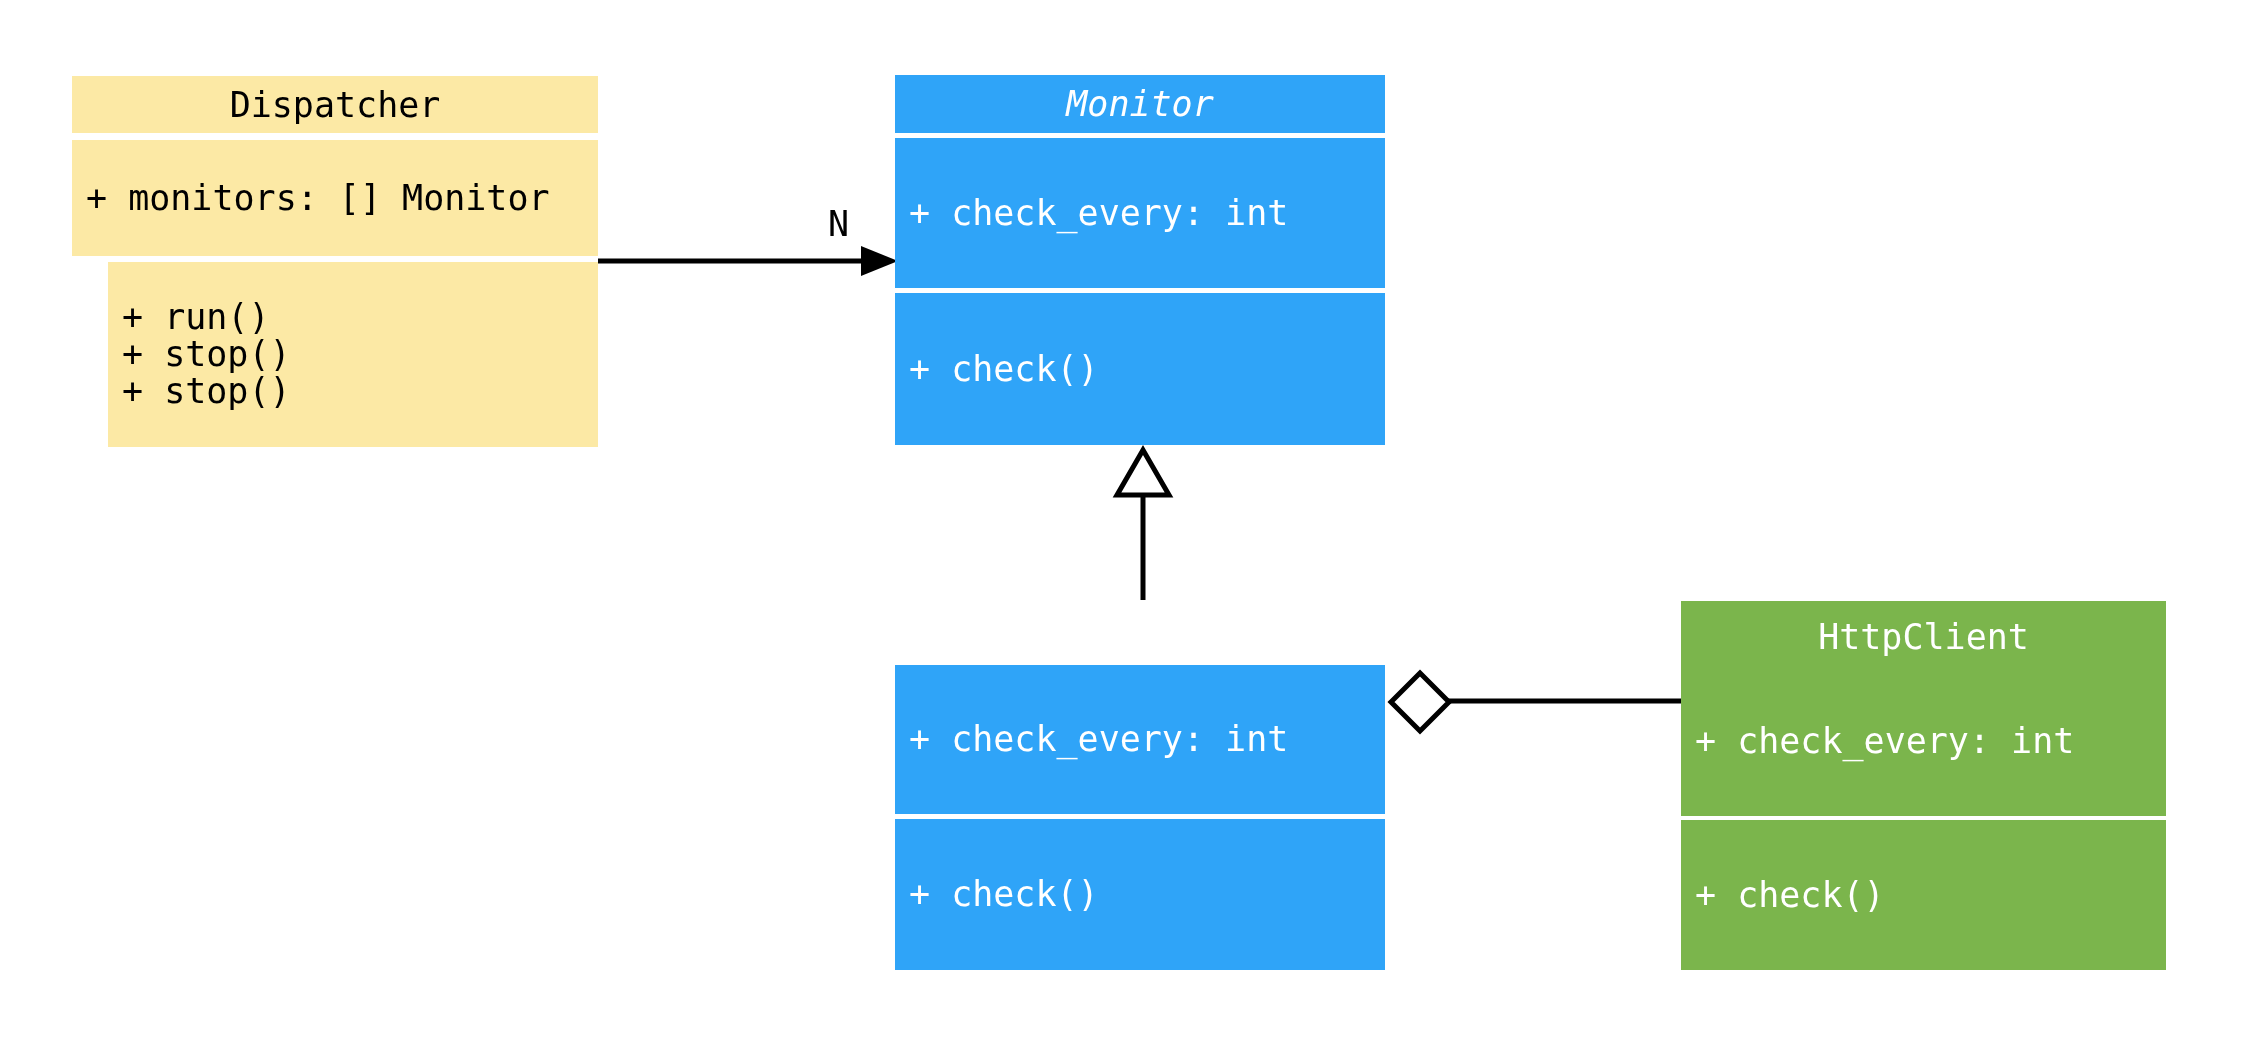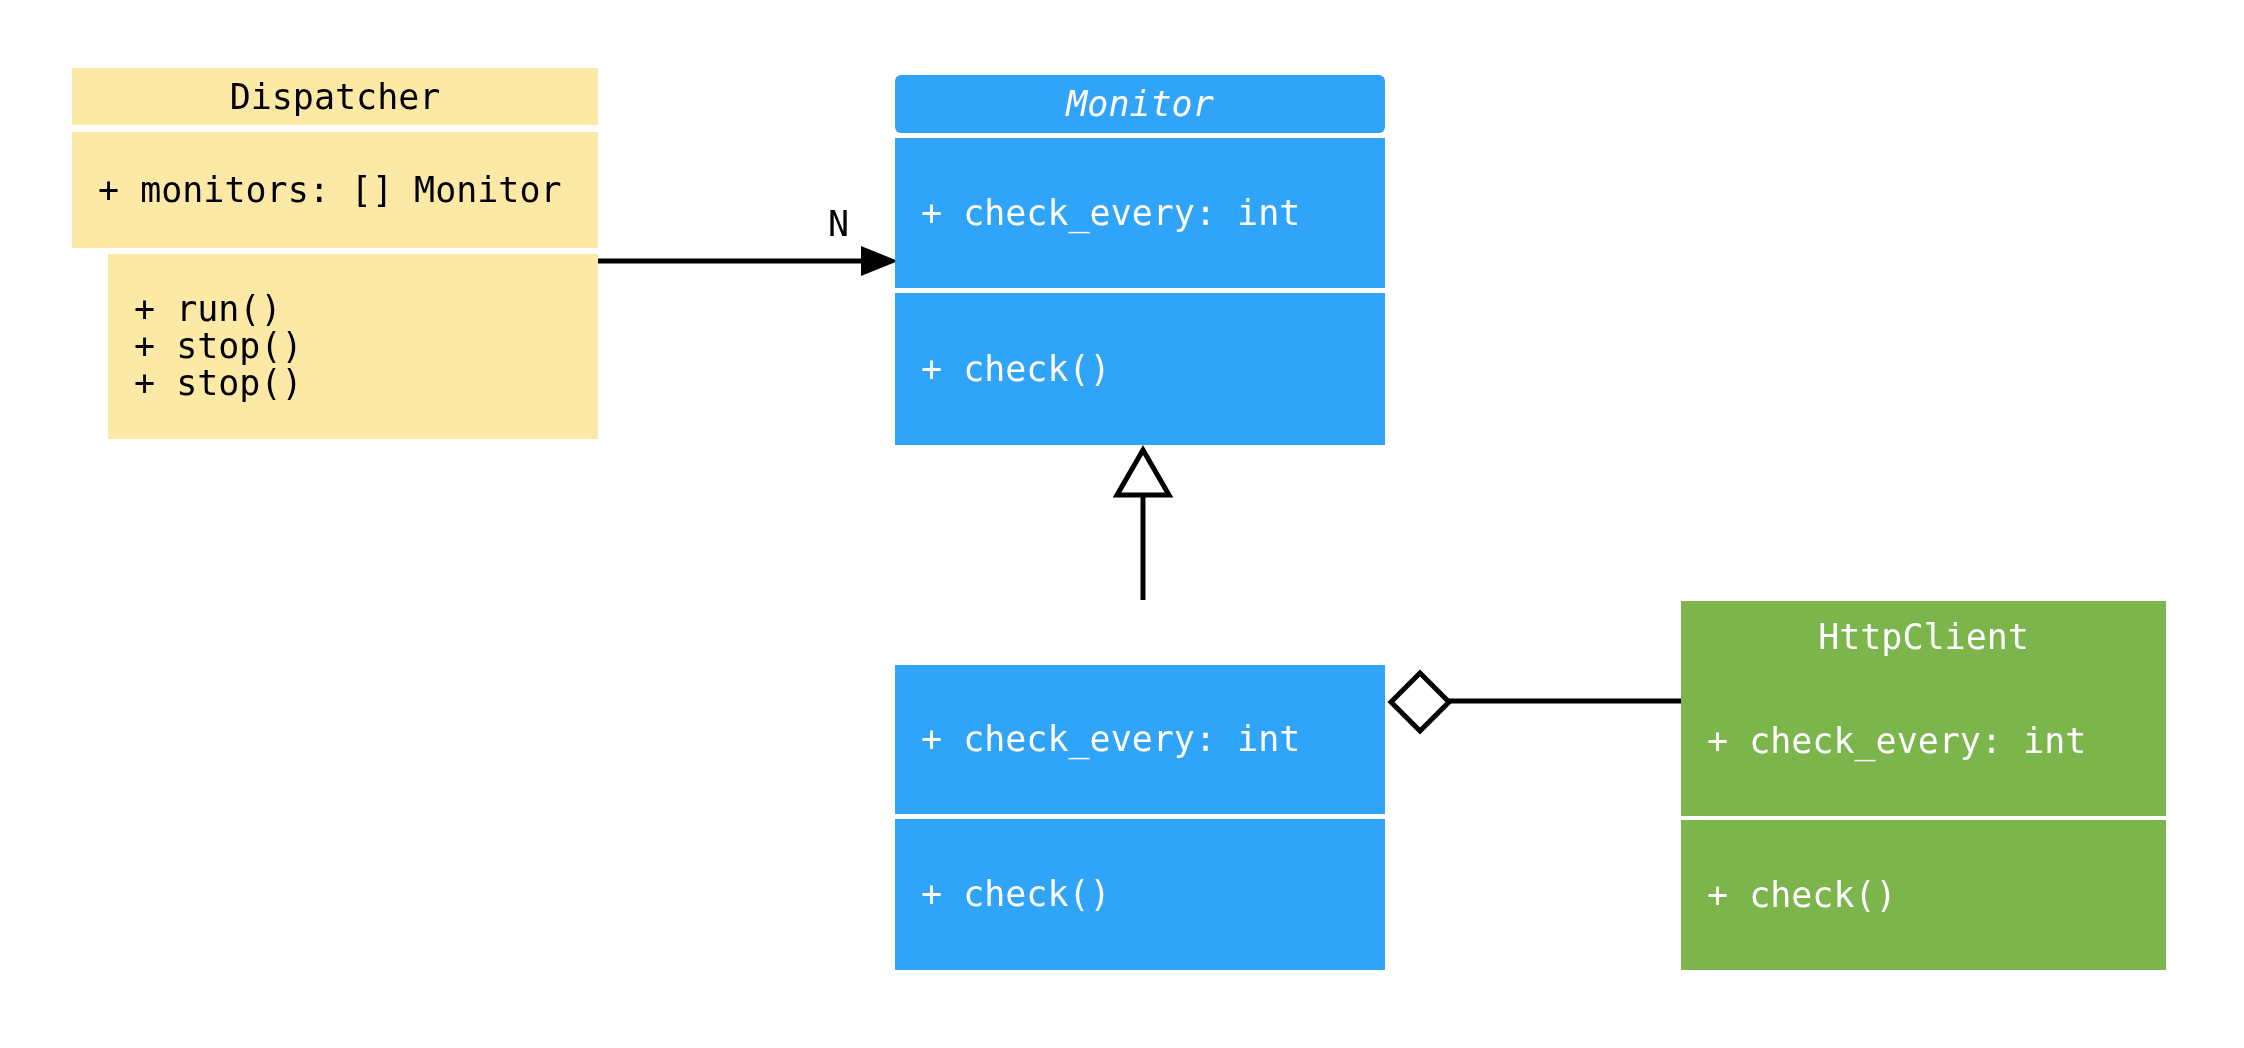--- a/index.html
+++ b/index.html
@@ -13,23 +13,23 @@
   }
 
   svg.rel-layer { position: absolute; left: 0; top: 0; z-index: 1; }
 
   .class-box { position: absolute; z-index: 2; }
   .comp {
     position: absolute; left: 0; right: 0;
     display: flex; flex-direction: column; justify-content: center;
   }
   .comp.title { align-items: center; font-size: 35px; }
-  .comp.body  { padding-left: 26px; justify-content: center; }
+  .comp.body  { padding-left: 14px; justify-content: center; }
   .member { font-size: 35px; line-height: 37px; white-space: pre; }
-  .italic { font-style: italic; border-radius: 6px; }
+  .italic { font-style: italic; }
 
   .fill-yellow { background: var(--yellow); color: #000000; }
   .fill-blue   { background: var(--blue);   color: #ffffff; }
   .fill-green  { background: var(--green);  color: #ffffff; }
 
   .edge-label {
     position: absolute; z-index: 3;
     font-size: 35px; color: #000000; line-height: 36px;
   }
 </style>
@@ -51,21 +51,21 @@
     </g>
 
     <g>
       <line x1="1447" y1="701" x2="1681" y2="701" stroke="#000000" stroke-width="5"></line>
       <polygon points="1391,702 1420,673 1449,702 1420,731" fill="#ffffff" stroke="#000000" stroke-width="5"></polygon>
     </g>
   </svg>
 
   <div class="edge-label" style="left:828px; top:206px;">N</div>
 
-  <div class="class-box" style="left:72px; top:68px; width:526px; height:311px;">
+  <div class="class-box" style="left:72px; top:76px; width:526px; height:311px;">
     <div class="comp title fill-yellow" style="top:0; height:57px;">Dispatcher</div>
     <div class="comp body fill-yellow" style="top:64px; height:116px;">
       <div class="member">+ monitors: [] Monitor</div>
     </div>
     <div class="comp body fill-yellow" style="top:186px; height:185px;margin-left:36px;">
       <div class="member">+ run()</div>
       <div class="member">+ stop()</div>
       <div class="member">+ stop()</div>
     </div>
   </div>

